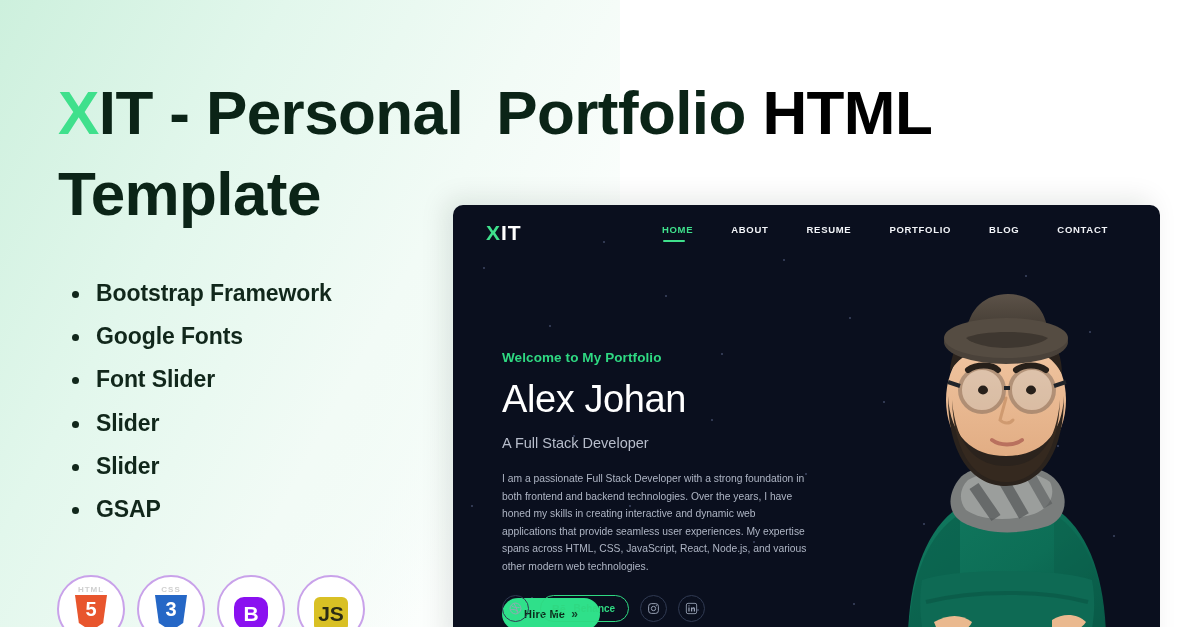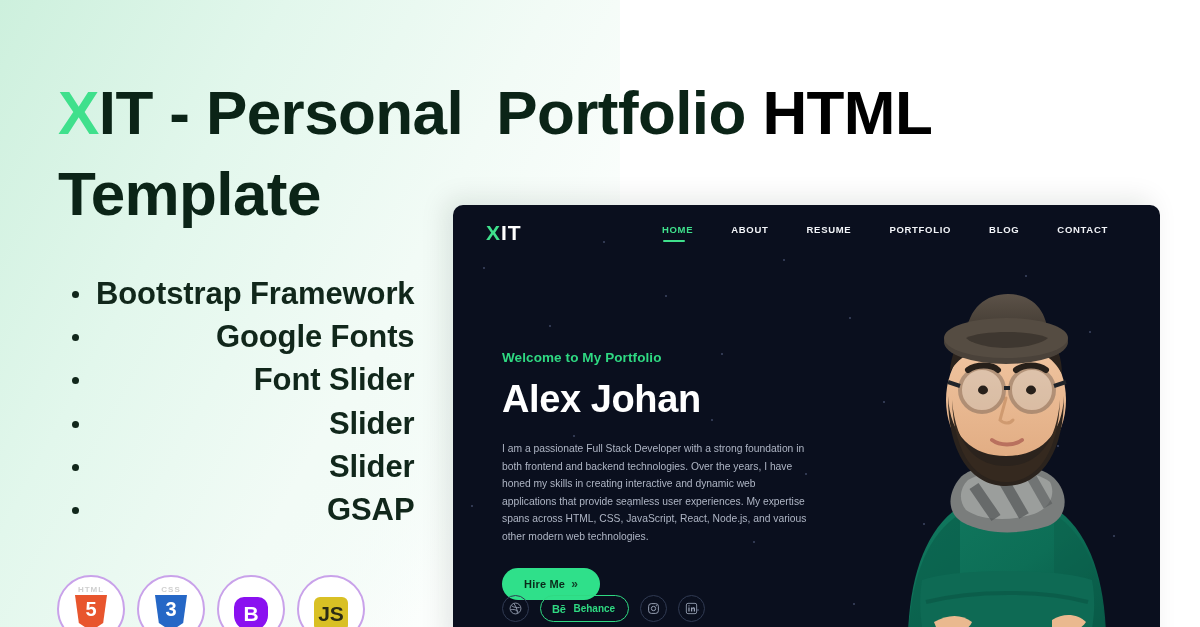--- a/index.html
+++ b/index.html
@@ -40,27 +40,26 @@
   .headline .mid { color: #0b2417; }
   .headline .dark { color: #000000; }
 
   .feature-list {
     position: absolute;
     left: 72px; top: 272px;
     list-style: none;
   }
   .feature-list li {
     position: relative;
-    font-size: 31px;
+    font-size: 23px;
     font-weight: 700;
     line-height: 43.2px;
     color: #11271b;
     padding-left: 24px;
     letter-spacing: -0.1px;
-    text-align: right;
   }
   .feature-list li::before {
     content: "";
     position: absolute;
     left: 0; top: 19px;
     width: 7px; height: 7px;
     border-radius: 50%;
     background: #11271b;
   }
 
@@ -186,21 +185,21 @@
   .m-kicker {
     font-size: 13.5px;
     font-weight: 700;
     color: #2fd982;
     letter-spacing: 0.1px;
   }
   .m-name {
     margin-top: 12px;
     font-size: 38px;
     line-height: 44px;
-    font-weight: 700;
+    font-weight: 400;
     color: #ffffff;
     letter-spacing: -0.4px;
   }
   .m-role {
     margin-top: 14px;
     font-size: 14.5px;
     color: #b7bdcb;
     font-weight: 400;
   }
   .m-desc {
@@ -351,20 +350,21 @@
         <a class="m-link" href="#">RESUME</a>
         <a class="m-link" href="#">PORTFOLIO</a>
         <a class="m-link" href="#">BLOG</a>
         <a class="m-link" href="#">CONTACT</a>
       </nav>
     </div>
 
     <div class="m-hero">
       <div class="m-kicker">Welcome to My Portfolio</div>
       <div class="m-name">Alex Johan</div>
+      <div class="m-role">A Full Stack Developer</div>
       <p class="m-desc">I am a passionate Full Stack Developer with a strong foundation in both frontend and backend technologies. Over the years, I have honed my skills in creating interactive and dynamic web applications that provide seamless user experiences. My expertise spans across HTML, CSS, JavaScript, React, Node.js, and various other modern web technologies.</p>
       <button class="m-cta">
           <span>Hire Me</span>
           <span class="chev">»</span>
         </button>
     </div>
 
     <div class="m-social">
       <div class="soc">
         <svg width="13" height="13" viewBox="0 0 24 24" fill="none" stroke="currentColor" stroke-width="1.6">

